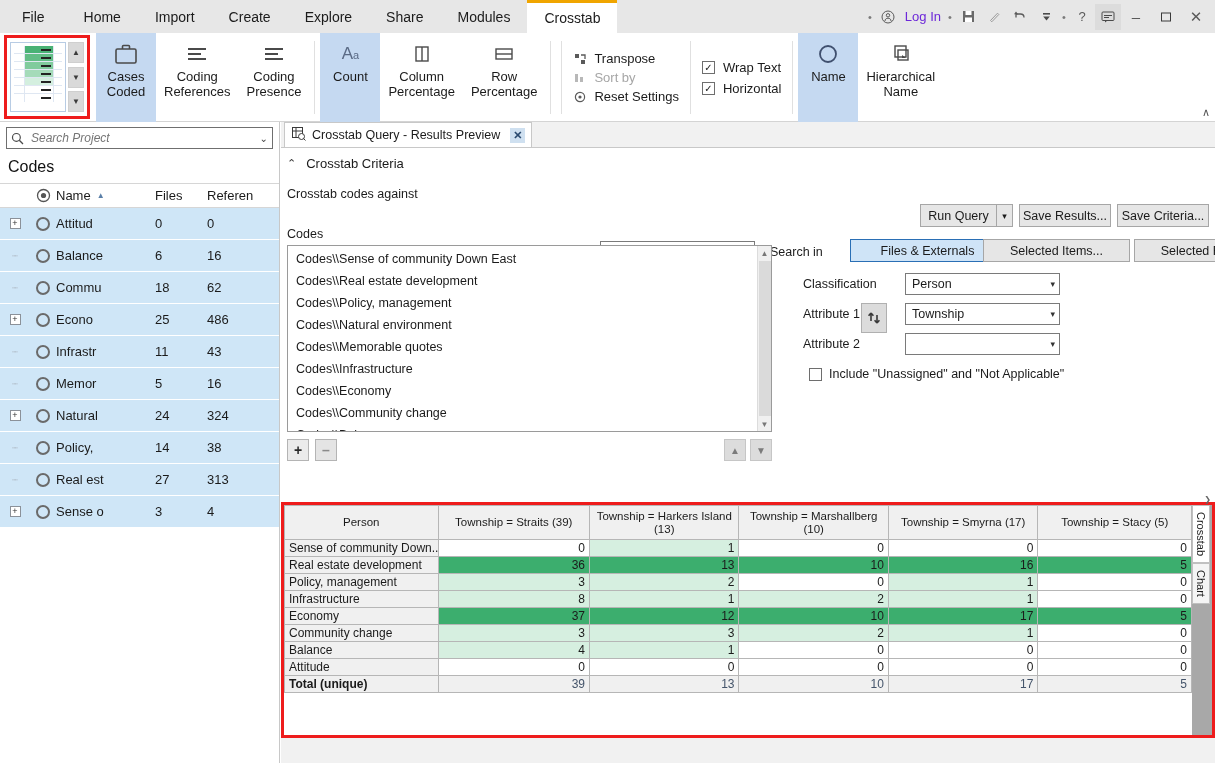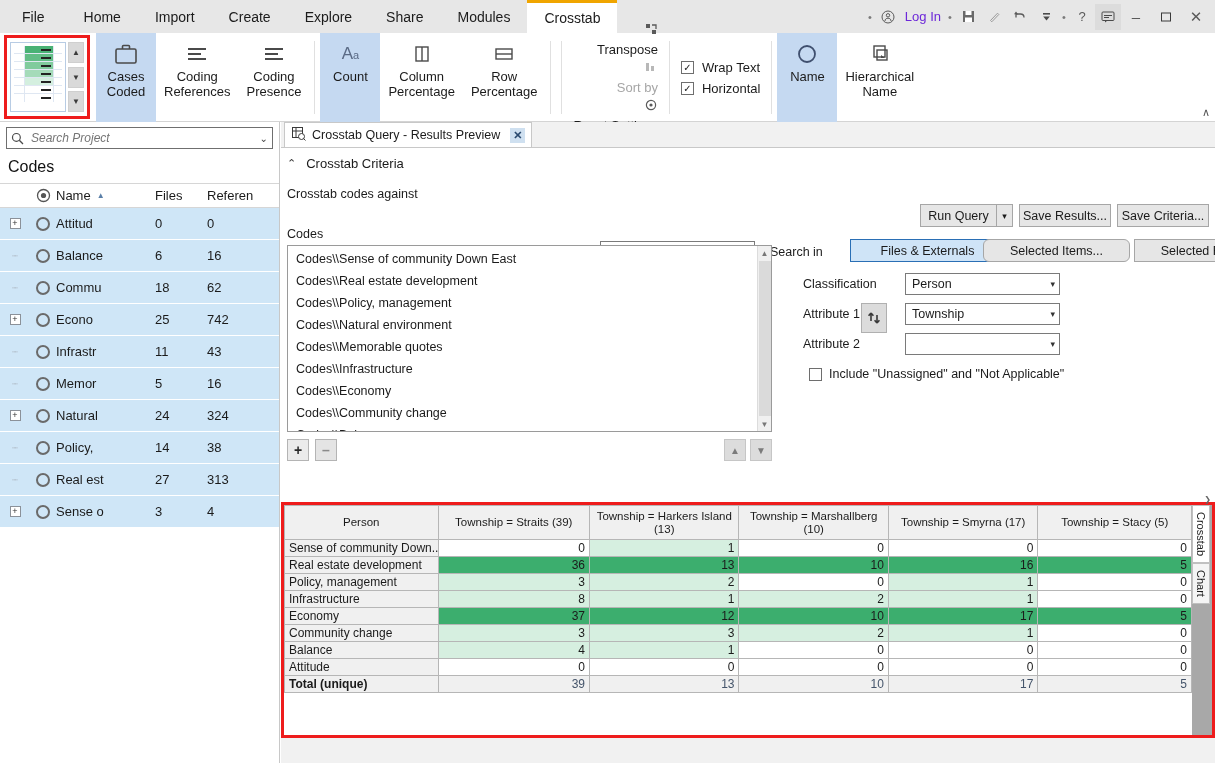--- a/index.html
+++ b/index.html
@@ -82,21 +82,21 @@
   }
   .ribbon-pad { width:96px; }
 
   .chk-group { display:flex; flex-direction:column; justify-content:center; padding:0 6px; gap:6px;}
   .chk-line { display:flex; align-items:center; gap:8px; font-size:13px; }
   .chkbox {
     width:13px; height:13px; border:1px solid #6e6e6e; background:#fff;
     display:flex; align-items:center; justify-content:center; font-size:10px; color:#1b1b1b;
   }
   .cmd-group { display:flex; flex-direction:column; justify-content:center; padding:0 6px; gap:4px;}
-  .cmd-line { display:flex; align-items:flex-end; gap:7px; font-size:13px;flex-direction:column; }
+  .cmd-line { display:flex; align-items:center; gap:7px; font-size:13px; }
   .cmd-line.dis { color:#a6a6a6; }
   .cmd-ico { width:14px; display:flex; align-items:center; justify-content:center; color:#4a4a4a; font-size:11px; }
   .collapse-ribbon {
     position:absolute; right:5px; bottom:3px; font-size:11px; color:#555;
   }
 
   
   .leftpanel {
     position:absolute; left:0; top:122px; width:280px; height:641px;
     background:#ffffff; border-right:1px solid #c8c8c8;
@@ -168,21 +168,21 @@
   .combo .arw { font-size:9px; color:#333; }
   .combo-against { position:absolute; left:319px; top:66px; width:155px; }
   .search-in-lbl { position:absolute; left:489px; top:70px; }
   .btn {
     border:1px solid #a6a6a6; background:#e6e6e6; height:23px;
     display:flex; align-items:center; justify-content:center; font-size:12.5px; padding:0 10px;
     white-space:nowrap;
   }
   .btn.primary { background:#cfe4f7; border:1px solid #2a6fb5; }
   .btn-files { position:absolute; left:569px; top:64px; width:155px; }
-  .btn-selitems { position:absolute; left:702px; top:64px; width:147px;border-radius:6px; }
+  .btn-selitems { position:absolute; left:702px; top:64px; width:147px; }
   .btn-selfold { position:absolute; left:853px; top:64px; width:120px; }
 
   .runrow { position:absolute; right:6px; top:29px; display:flex; gap:6px; }
   .btn-run { width:76px; border-right:none; }
   .btn-run-arrow { width:17px; border:1px solid #a6a6a6; background:#e6e6e6; display:flex;align-items:center;justify-content:center;font-size:9px;height:23px;}
   .btn-save-results{ width:92px; }
   .btn-save-criteria{ width:92px; }
 
   .codes-lbl { position:absolute; left:6px; top:52px; }
   .codebox {
@@ -581,21 +581,21 @@
         </div>
         <div class="row">
           <div class="r-exp">
             <span class="expander">+</span>
           </div>
           <div class="r-ico">
             <span class="circ"></span>
           </div>
           <div class="r-name">Econo</div>
           <div class="r-files">25</div>
-          <div class="r-ref">742</div>
+          <div class="r-ref">486</div>
         </div>
         <div class="row">
           <div class="r-exp">
             <span class="dotline">┈</span>
           </div>
           <div class="r-ico">
             <span class="circ"></span>
           </div>
           <div class="r-name">Infrastr</div>
           <div class="r-files">11</div>

